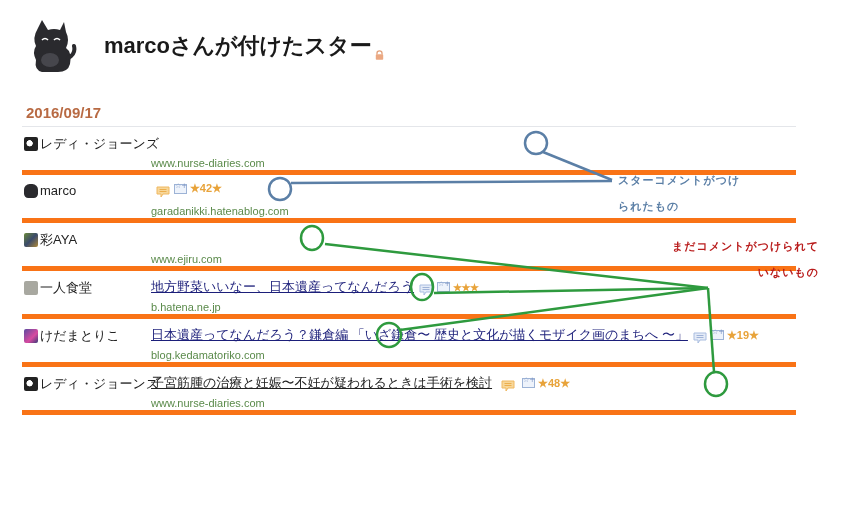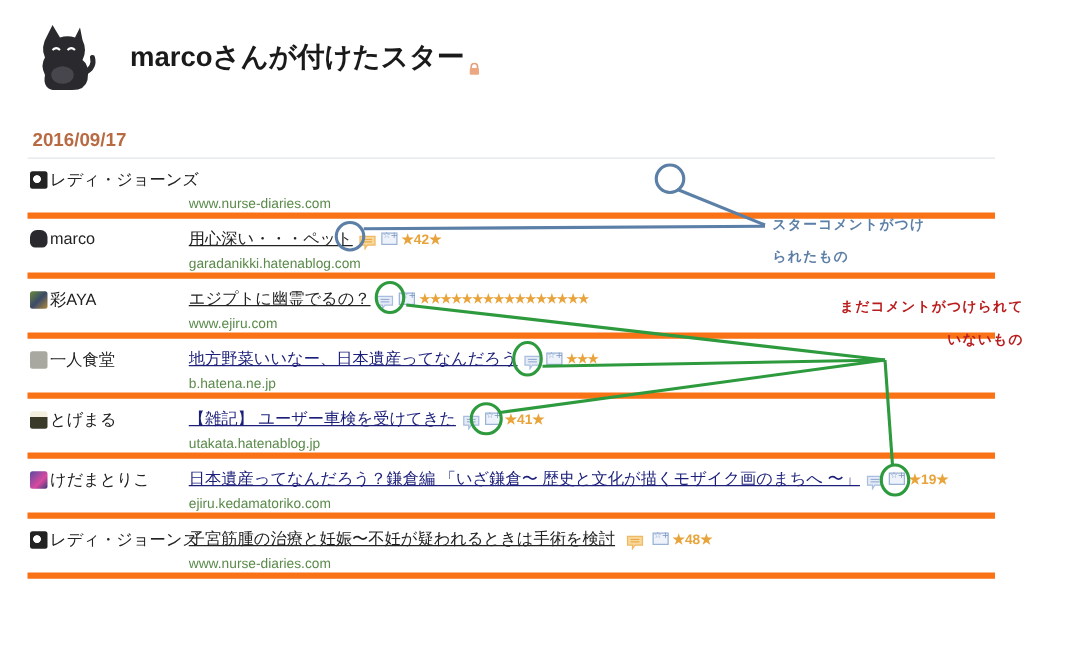--- a/index.html
+++ b/index.html
@@ -66,50 +66,37 @@
     </div>
     <div class="domain">www.nurse-diaries.com</div>
   </div>
 
   <div class="row">
     <div class="user">
       <span class="user-av" style="background:#2a2a2e;border-radius:40% 40% 30% 30%;"></span>
       <span>marco</span>
     </div>
     <div class="entry">
-      <a class="entry-link">用心深い・・・ペット</a>
       <span class="cmt-icon">
         <svg width="14" height="12" viewBox="0 0 14 12">
             <path d="M1 1 H13 V8 H7 L5 11 L5 8 H1 Z" fill="#f7d79a" stroke="#f0b860" stroke-width="1"></path>
             <line x1="3.5" y1="3.5" x2="10.5" y2="3.5" stroke="#e8a33a" stroke-width="0.8"></line>
             <line x1="3.5" y1="5.5" x2="10.5" y2="5.5" stroke="#e8a33a" stroke-width="0.8"></line>
           </svg>
       </span>
       <span class="add-icon"></span>
       <span class="stars">★42★</span>
     </div>
     <div class="domain">garadanikki.hatenablog.com</div>
   </div>
 
   <div class="row">
     <div class="user">
       <span class="user-av" style="background:linear-gradient(135deg,#6b8a3a,#3a4a6a 50%,#b08a3a);"></span>
       <span>彩AYA</span>
-    </div>
-    <div class="entry">
-      <a class="entry-link">エジプトに幽霊でるの？</a>
-      <span class="cmt-icon">
-        <svg width="14" height="12" viewBox="0 0 14 12">
-            <path d="M1 1 H13 V8 H7 L5 11 L5 8 H1 Z" fill="#e4ebf7" stroke="#a9bde0" stroke-width="1"></path>
-            <line x1="3.5" y1="3.5" x2="10.5" y2="3.5" stroke="#8da4cf" stroke-width="0.8"></line>
-            <line x1="3.5" y1="5.5" x2="10.5" y2="5.5" stroke="#8da4cf" stroke-width="0.8"></line>
-          </svg>
-      </span>
-      <span class="add-icon"></span>
-      <span class="stars many">★★★★★★★★★★★★★★★★</span>
     </div>
     <div class="domain">www.ejiru.com</div>
   </div>
 
   <div class="row">
     <div class="user">
       <span class="user-av" style="background:#a8a8a0;"></span>
       <span>一人食堂</span>
     </div>
     <div class="entry">
@@ -120,58 +107,39 @@
             <line x1="3.5" y1="3.5" x2="10.5" y2="3.5" stroke="#8da4cf" stroke-width="0.8"></line>
             <line x1="3.5" y1="5.5" x2="10.5" y2="5.5" stroke="#8da4cf" stroke-width="0.8"></line>
           </svg>
       </span>
       <span class="add-icon"></span>
       <span class="stars many">★★★</span>
     </div>
     <div class="domain">b.hatena.ne.jp</div>
   </div>
 
-  <div class="row">
-    <div class="user">
-      <span class="user-av" style="background:linear-gradient(#f3efe0 0 35%,#3a3a2a 35%);"></span>
-      <span>とげまる</span>
-    </div>
-    <div class="entry">
-      <a class="entry-link visited">【雑記】 ユーザー車検を受けてきた</a>
-      <span class="cmt-icon">
-        <svg width="14" height="12" viewBox="0 0 14 12">
-            <path d="M1 1 H13 V8 H7 L5 11 L5 8 H1 Z" fill="#e4ebf7" stroke="#a9bde0" stroke-width="1"></path>
-            <line x1="3.5" y1="3.5" x2="10.5" y2="3.5" stroke="#8da4cf" stroke-width="0.8"></line>
-            <line x1="3.5" y1="5.5" x2="10.5" y2="5.5" stroke="#8da4cf" stroke-width="0.8"></line>
-          </svg>
-      </span>
-      <span class="add-icon"></span>
-      <span class="stars">★41★</span>
-    </div>
-    <div class="domain">utakata.hatenablog.jp</div>
-  </div>
 
   <div class="row">
     <div class="user">
       <span class="user-av" style="background:linear-gradient(135deg,#5a4aa0,#d84aa0 60%,#3a3a7a);"></span>
       <span>けだまとりこ</span>
     </div>
     <div class="entry">
       <a class="entry-link visited">日本遺産ってなんだろう？鎌倉編 「いざ鎌倉〜 歴史と文化が描くモザイク画のまちへ 〜」</a>
       <span class="cmt-icon">
         <svg width="14" height="12" viewBox="0 0 14 12">
             <path d="M1 1 H13 V8 H7 L5 11 L5 8 H1 Z" fill="#e4ebf7" stroke="#a9bde0" stroke-width="1"></path>
             <line x1="3.5" y1="3.5" x2="10.5" y2="3.5" stroke="#8da4cf" stroke-width="0.8"></line>
             <line x1="3.5" y1="5.5" x2="10.5" y2="5.5" stroke="#8da4cf" stroke-width="0.8"></line>
           </svg>
       </span>
       <span class="add-icon"></span>
       <span class="stars">★19★</span>
     </div>
-    <div class="domain">ejiru.kedamatoriko.com</div>
+    <div class="domain">blog.kedamatoriko.com</div>
   </div>
 
   <div class="row">
     <div class="user">
       <span class="user-av" style="background:radial-gradient(circle at 40% 45%,#fff 0 25%,#222 30%);"></span>
       <span>レディ・ジョーンズ</span>
     </div>
     <div class="entry">
       <a class="entry-link">子宮筋腫の治療と妊娠〜不妊が疑われるときは手術を検討</a>
       <span class="cmt-icon" style="margin-left:9px;">

